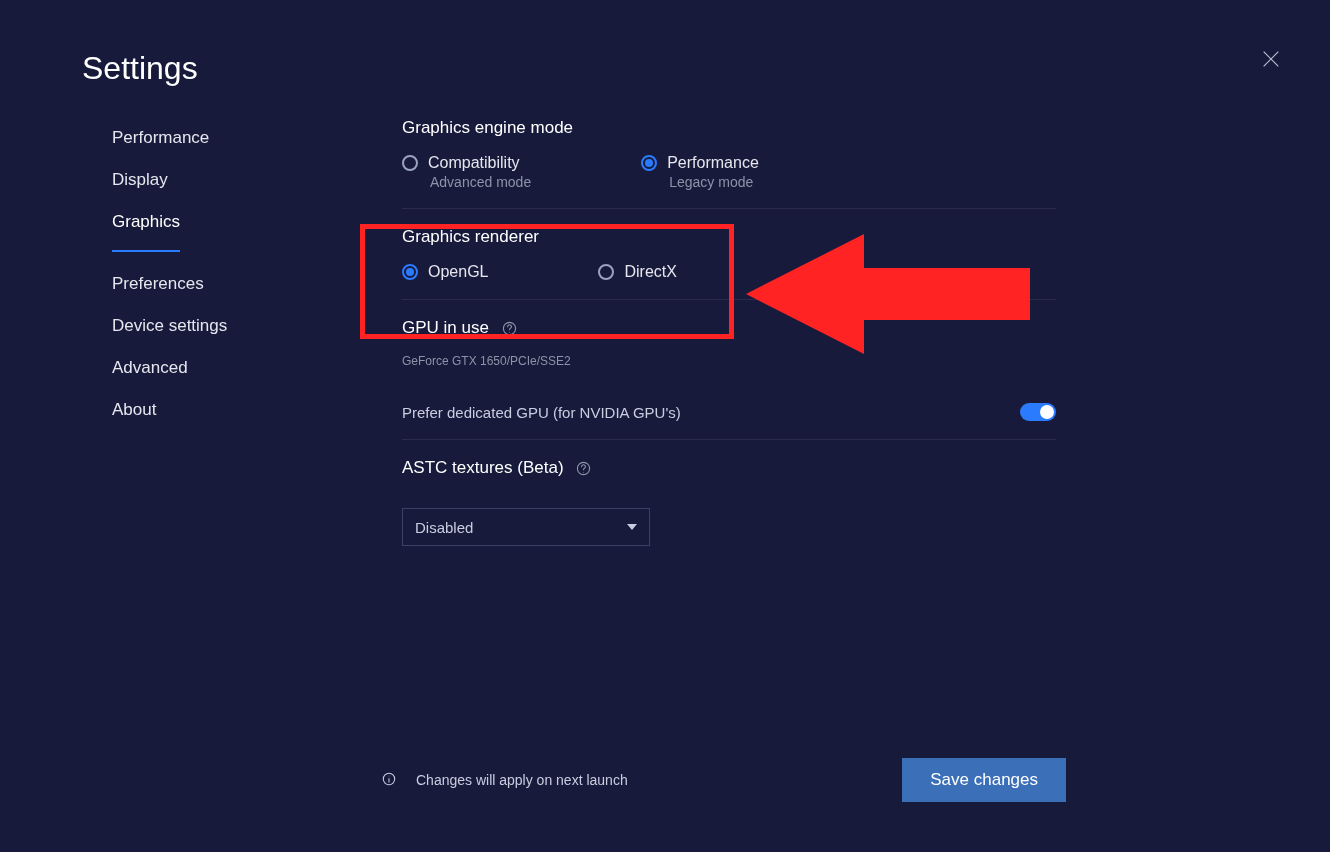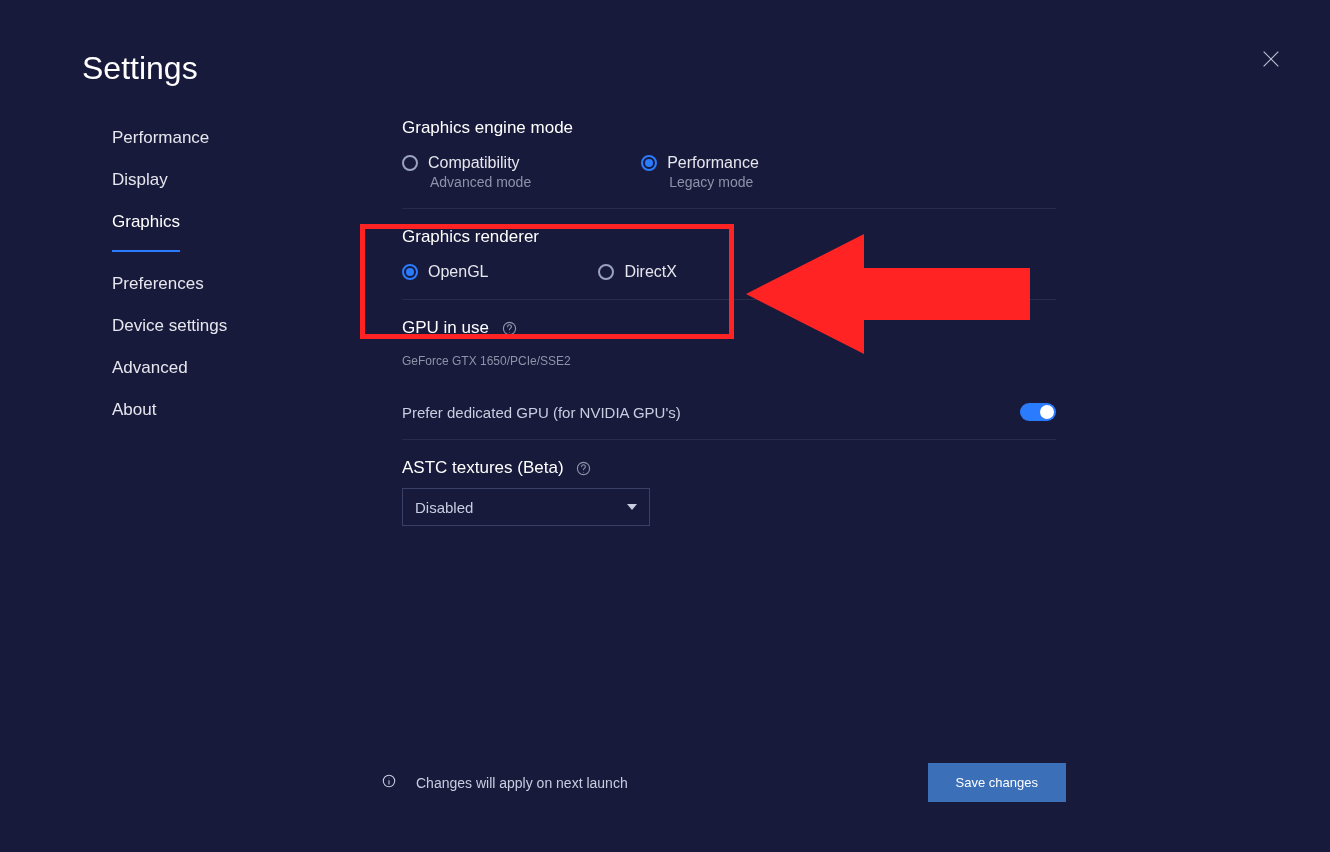--- a/index.html
+++ b/index.html
@@ -22,27 +22,27 @@
   .radio-circle.selected::after{content:"";width:8px;height:8px;background:#2b7bff;border-radius:50%}
   .radio-label{font-size:16px;color:#e6e6ee}
   .radio-sub{font-size:14px;color:#8d93a8;margin-left:28px;margin-top:2px}
   .gpu-name{font-size:12px;color:#8d93a8;}
   .row-flex{display:flex;align-items:center;justify-content:space-between;margin-top:35px}
   .row-text{font-size:15px;color:#c9cde0}
   .help-icon{width:15px;height:15px;margin-left:8px;display:inline-flex;vertical-align:middle}
   .help-icon svg{width:15px;height:15px;stroke:#8d93a8;fill:none;stroke-width:1.2}
   .toggle{width:36px;height:18px;border-radius:10px;background:#2b7bff;position:relative;cursor:pointer}
   .toggle::after{content:"";width:14px;height:14px;background:#fff;border-radius:50%;position:absolute;right:2px;top:2px}
-  .select{margin-top:10px;width:248px;height:38px;border:1px solid #3a4166;background:transparent;display:flex;align-items:center;justify-content:space-between;padding:0 12px;box-sizing:border-box;cursor:pointer}
+  .select{margin-top:30px;width:248px;height:38px;border:1px solid #3a4166;background:transparent;display:flex;align-items:center;justify-content:space-between;padding:0 12px;box-sizing:border-box;cursor:pointer}
   .select-val{font-size:15px;color:#c9cde0}
   .select-caret svg{width:10px;height:10px;fill:#c9cde0}
   .footer{position:absolute;left:382px;bottom:50px;width:684px;display:flex;align-items:center;justify-content:space-between}
   .footer-hint{display:flex;align-items:center;gap:20px;font-size:14px;color:#c9cde0}
   .info-icon svg{width:14px;height:14px;stroke:#c9cde0;fill:none;stroke-width:1.2}
-  .save-btn{background:#3b6fb7;color:#fff;border:none;padding:12px 28px;font-size:13px;cursor:pointer}
+  .save-btn{background:#3b6fb7;color:#fff;border:none;padding:12px 28px;font-size:17px;cursor:pointer}
   .red-highlight{position:absolute;border:5px solid #ff2323;box-sizing:border-box;pointer-events:none}
   .red-arrow{position:absolute;pointer-events:none}
   .red-arrow svg{width:100%;height:100%}
 </style>
 </head>
 <body>
 
 <div class="page">
 
   <div class="close-icon">

